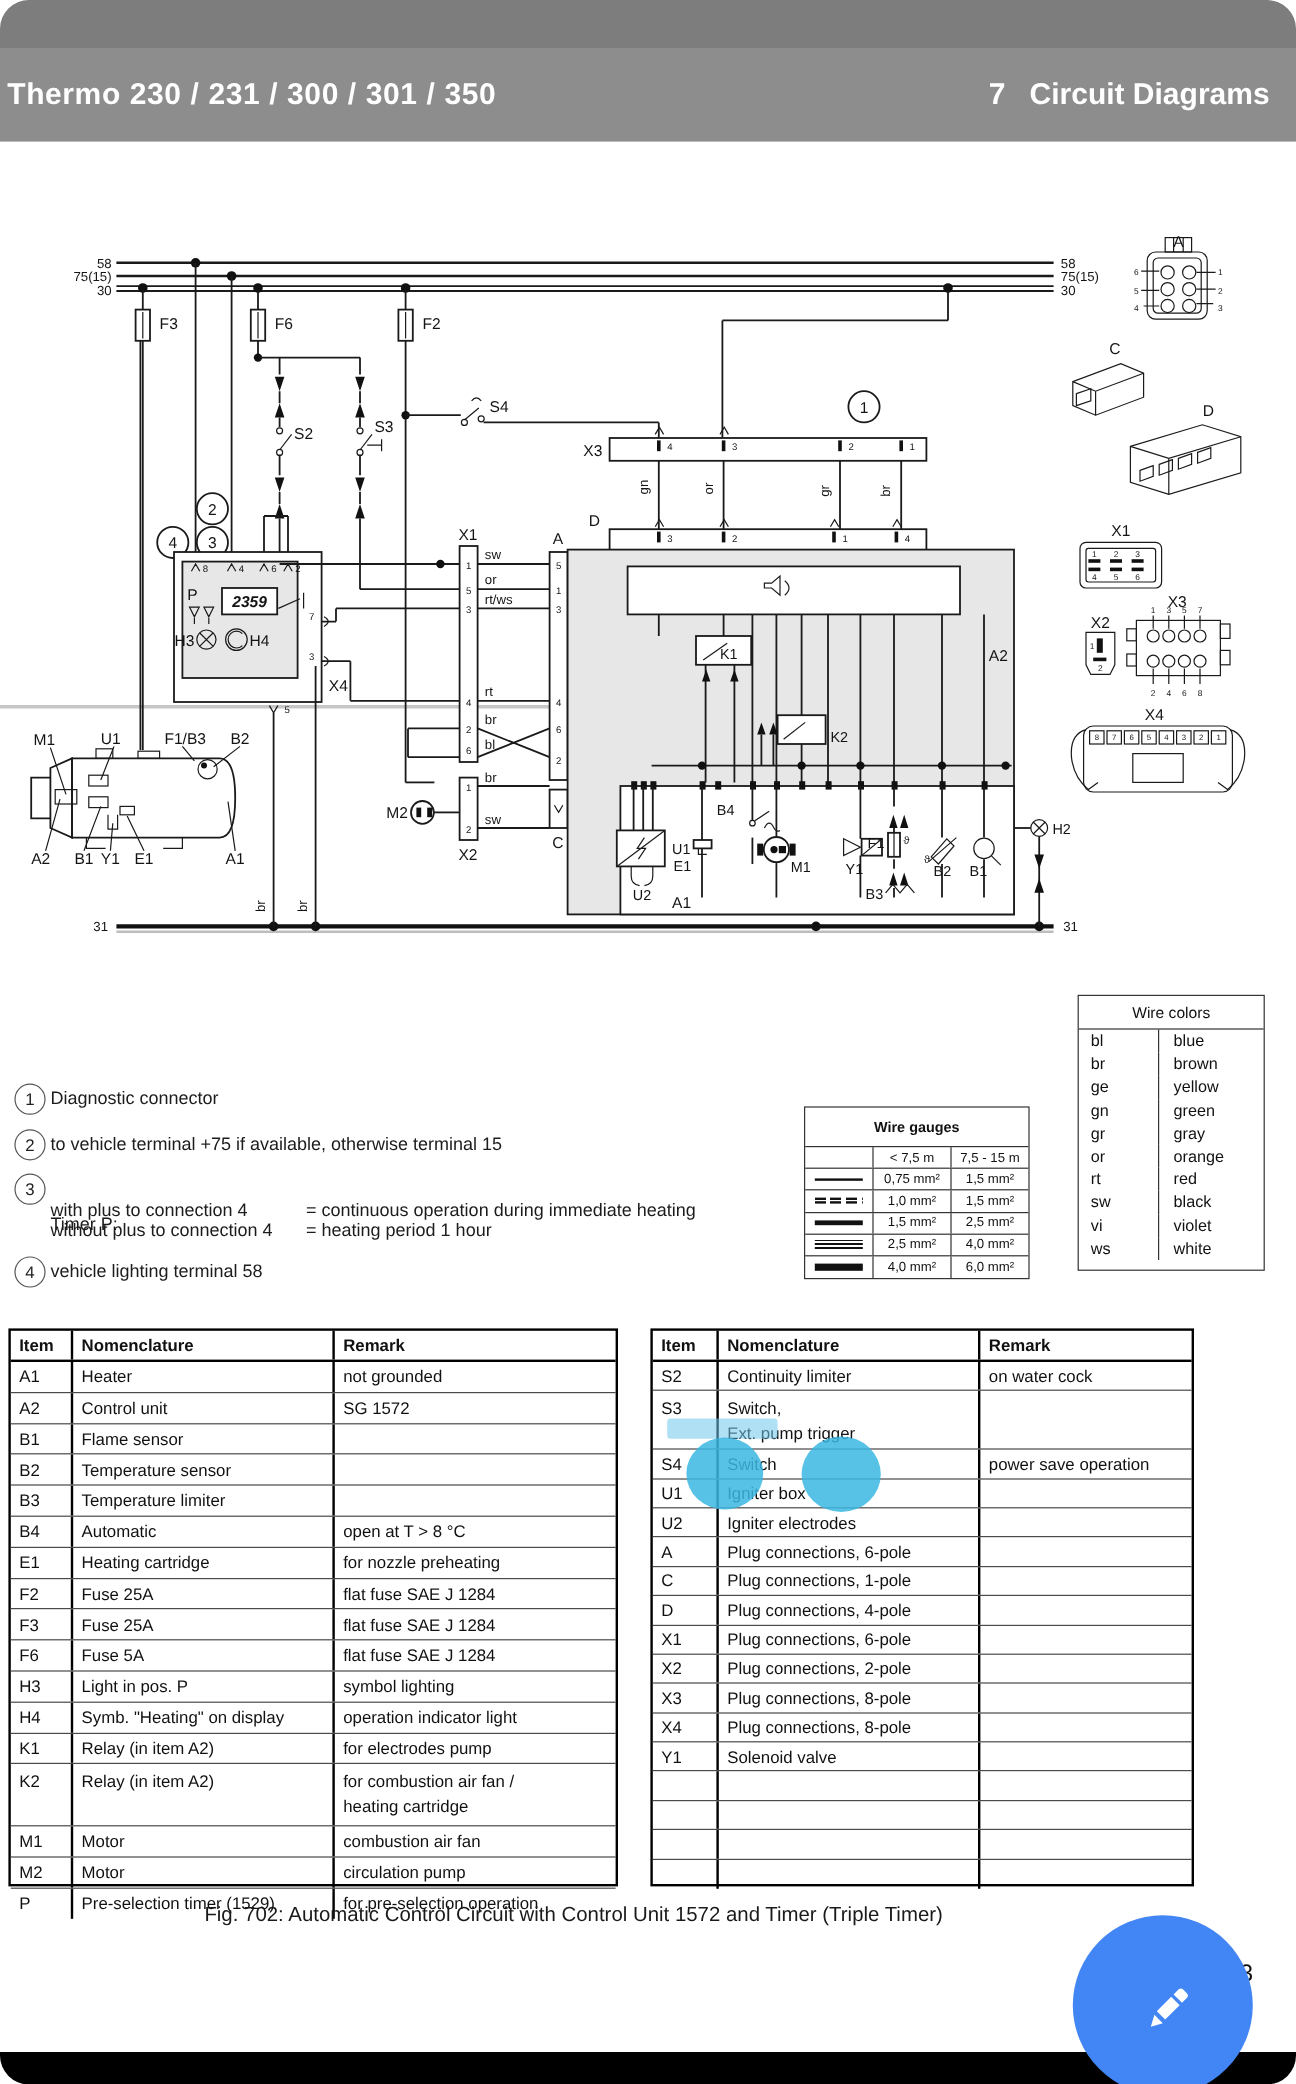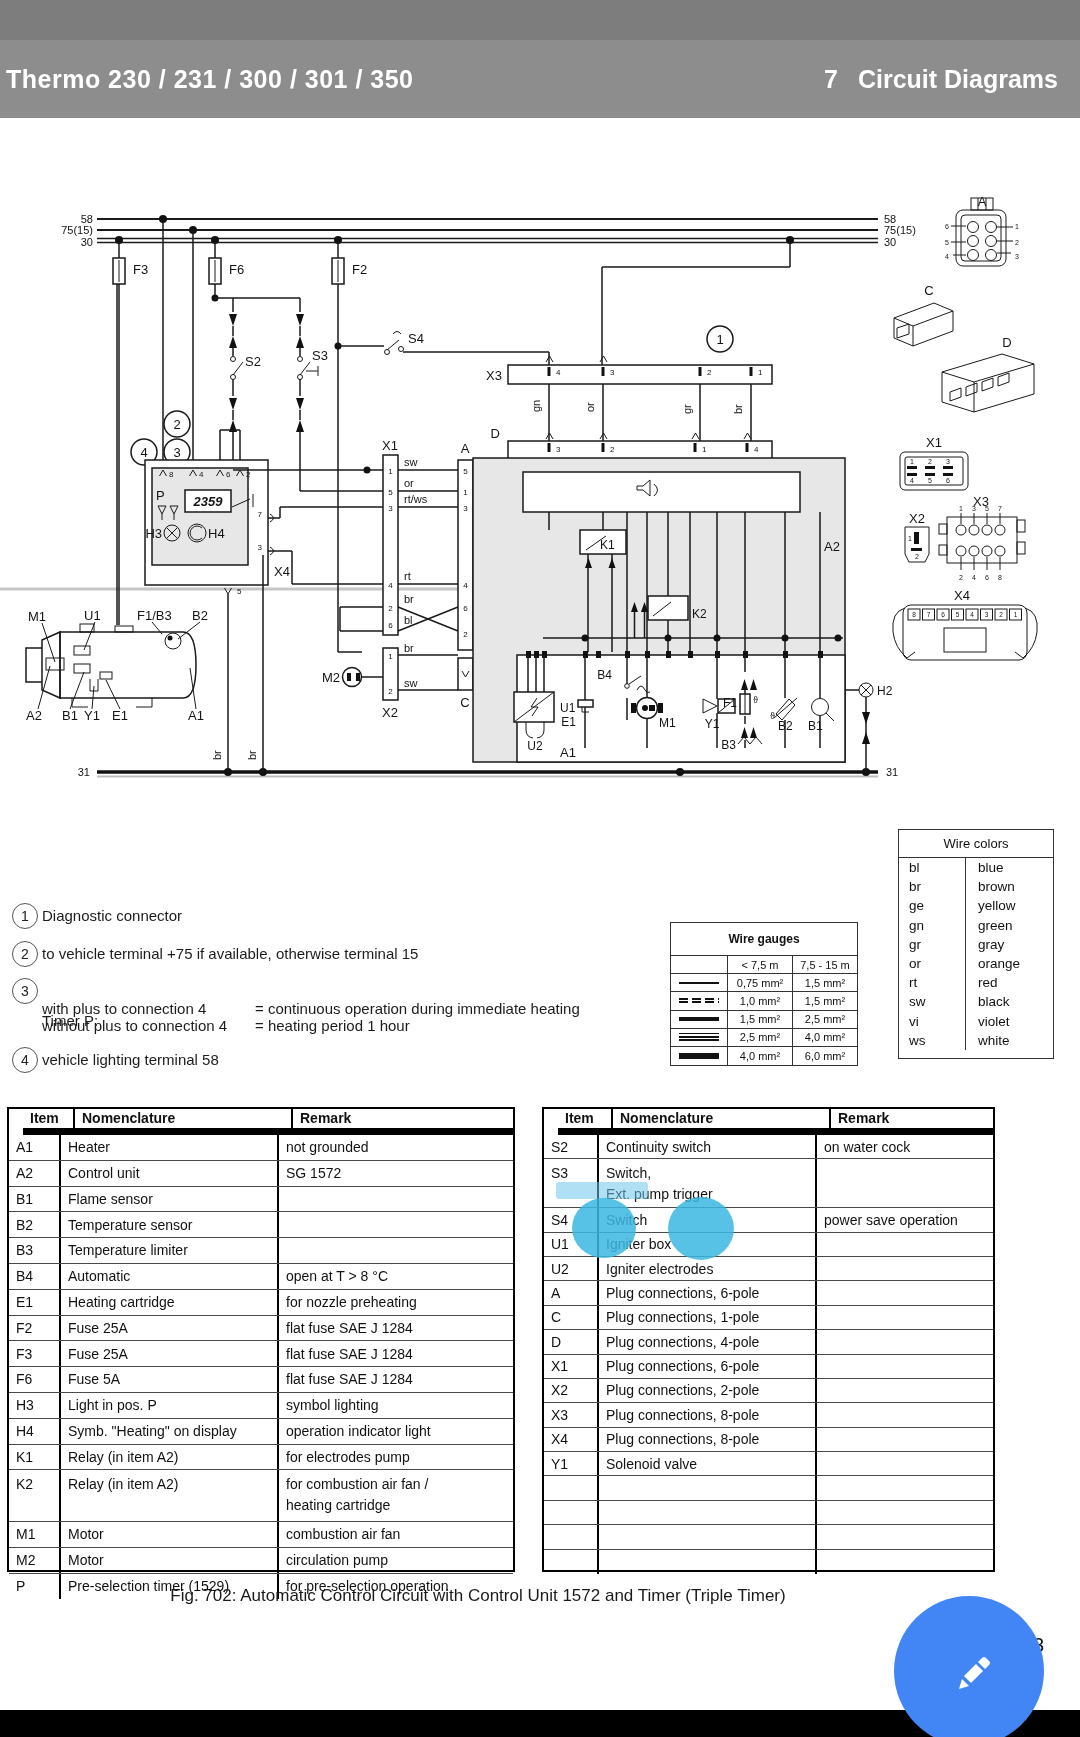--- a/index.html
+++ b/index.html
@@ -1,17 +1,17 @@
 <!DOCTYPE html>
 <html><head>
 <meta charset="utf-8">
 <style>
   html,body{margin:0;padding:0;background:#fff;}
   .page{position:relative;width:1080px;height:1737px;background:#fff;overflow:hidden;
-        font-family:"Liberation Sans",sans-serif;color:#111;}
+        font-family:"Liberation Sans",sans-serif;color:#111;border-radius:24px;}
   
   .topstrip{position:absolute;left:0;top:0;width:1080px;height:40px;background:#7d7d7d;}
   .header{position:absolute;left:0;top:40px;width:1080px;height:78px;background:#8d8d8d;
           display:flex;align-items:center;justify-content:space-between;box-sizing:border-box;padding:0 22px 0 6px;}
   .header .h-title{color:#fff;font-size:25px;font-weight:bold;letter-spacing:.5px;}
   .header .h-right{color:#fff;font-size:25px;font-weight:bold;display:flex;gap:20px;}
   
   svg.schem{position:absolute;left:0;top:0;width:1080px;height:840px;}
   svg.schem text{font-family:"Liberation Sans",sans-serif;fill:#141414;}
   .t13{font-size:13px;} .t12{font-size:12px;} .t11{font-size:11px;} .t9{font-size:9px;} .t8{font-size:8px;} .t7{font-size:7px;} .t6{font-size:6.5px;}
@@ -45,21 +45,21 @@
   .ls3{height:3.5px;background:#111;}
   .ls4{height:8px;background:repeating-linear-gradient(180deg,#111 0 1.5px,transparent 1.5px 3.2px);}
   .ls5{height:5.5px;background:#111;}
   
   .tbl{position:absolute;border:2px solid #000;box-sizing:border-box;background:#fff;}
   .tr{display:flex;border-bottom:1px solid #4a4a4a;box-sizing:border-box;}
   .tr:last-child{border-bottom:none;}
   .td{display:flex;align-items:center;padding-left:7px;font-size:14px;box-sizing:border-box;white-space:pre-line;line-height:1.45;}
   .td+.td{border-left:2px solid #000;}
   .thead .td{font-weight:bold;}
-  .thead{border-bottom:7px solid #000000;margin-left:14px;}
+  .thead{border-bottom:2px solid #000000;}
   .rL1{width:50px;} .rL2{width:218px;} .rL3{flex:1;}
   .rR1{width:53px;} .rR2{width:218px;} .rR3{flex:1;}
   
   .hl-blob{position:absolute;border-radius:50%;z-index:6;}
   .hl-soft{position:absolute;z-index:5;border-radius:3px;}
   
   .caption{position:absolute;left:78px;top:1586px;width:800px;text-align:center;font-size:17px;color:#1a1a1a;}
   .pagenum{position:absolute;left:1022px;top:1634px;font-size:20px;color:#111;}
   .botbar{position:absolute;left:0;top:1710px;width:1080px;height:27px;background:#000;z-index:7;}
   .fab{position:absolute;left:894px;top:1596px;width:150px;height:150px;border-radius:50%;
@@ -749,21 +749,21 @@
   </div>
 
   <div class="tbl" style="left:542px;top:1107px;width:453px;height:465px;">
     <div class="tr thead" style="height:26px;">
       <div class="td rR1">Item</div>
       <div class="td rR2">Nomenclature</div>
       <div class="td rR3">Remark</div>
     </div>
     <div class="tr" style="height:24.4px;">
         <div class="td rR1">S2</div>
-        <div class="td rR2">Continuity switch</div>
+        <div class="td rR2">Continuity limiter</div>
         <div class="td rR3">on water cock</div>
       </div>
     <div class="tr" style="height:48.8px;">
         <div class="td rR1" style="align-items:flex-start;padding-top:4px;">S3</div>
         <div class="td rR2" style="align-items:flex-start;padding-top:4px;">Switch,
 Ext. pump trigger</div>
         <div class="td rR3" style="align-items:flex-start;padding-top:4px;"></div>
       </div>
     <div class="tr" style="height:24.4px;">
         <div class="td rR1">S4</div>

